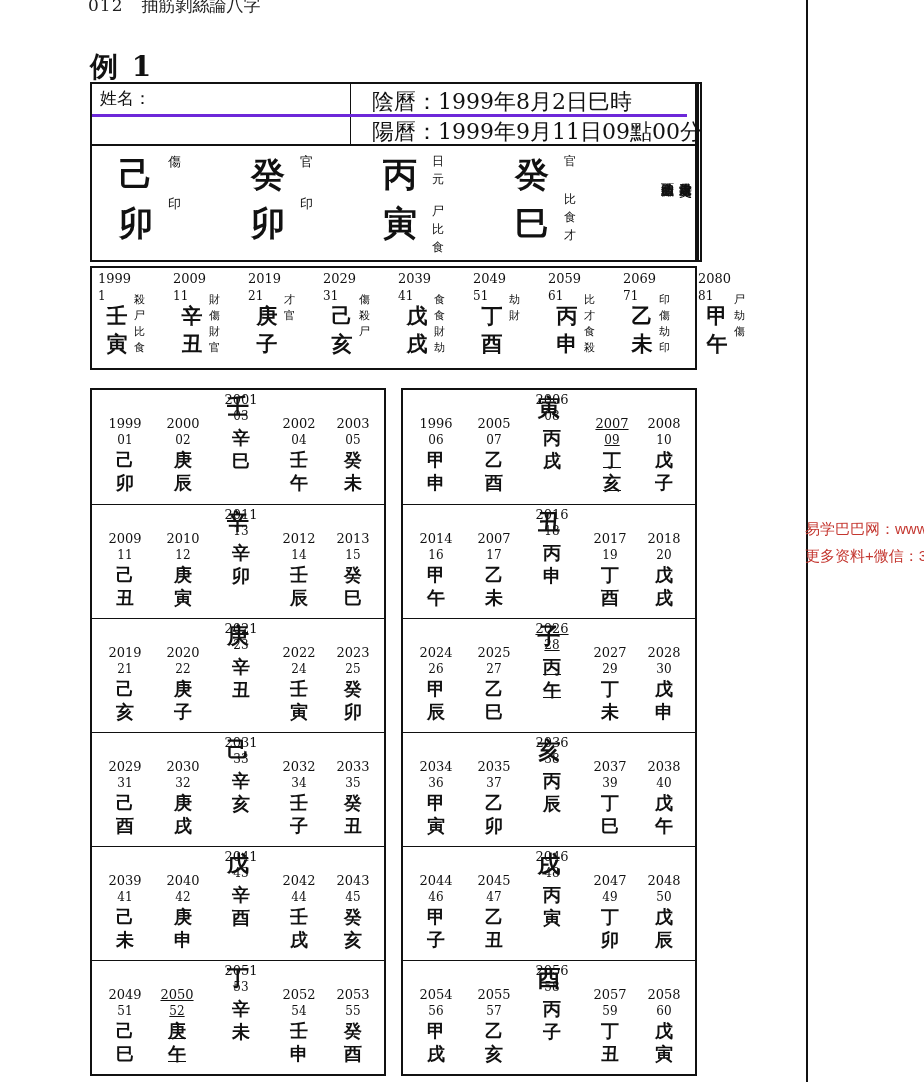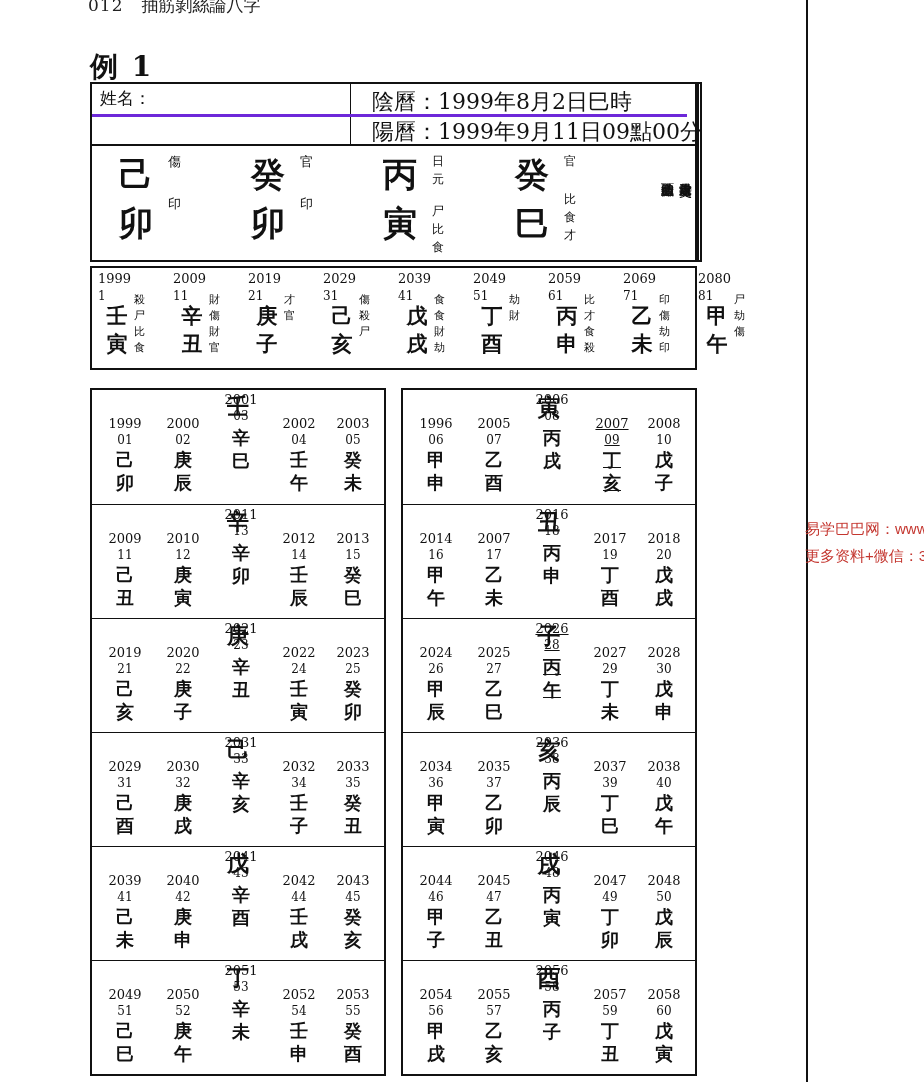--- a/index.html
+++ b/index.html
@@ -389,21 +389,21 @@
         </div>
       </div>
 
       <div class="block" style="top:570px;">
         <div class="bhead">丁</div>
         <div class="ycell" style="left:4px;">
           <span class="y">2049</span>
             <span class="n">51</span>
             <span class="g">己<br>巳</span>
         </div>
-        <div class="ycell" style="left:62px;">
+        <div class="ycell" style="left:56px;text-decoration:underline;">
           <span class="y">2050</span>
             <span class="n">52</span>
             <span class="g">庚<br>午</span>
         </div>
         <div class="ycell hdr" style="left:120px;">
           <span class="y">2051</span>
             <span class="n">53</span>
             <span class="g">辛<br>未</span>
         </div>
         <div class="ycell" style="left:178px;">

